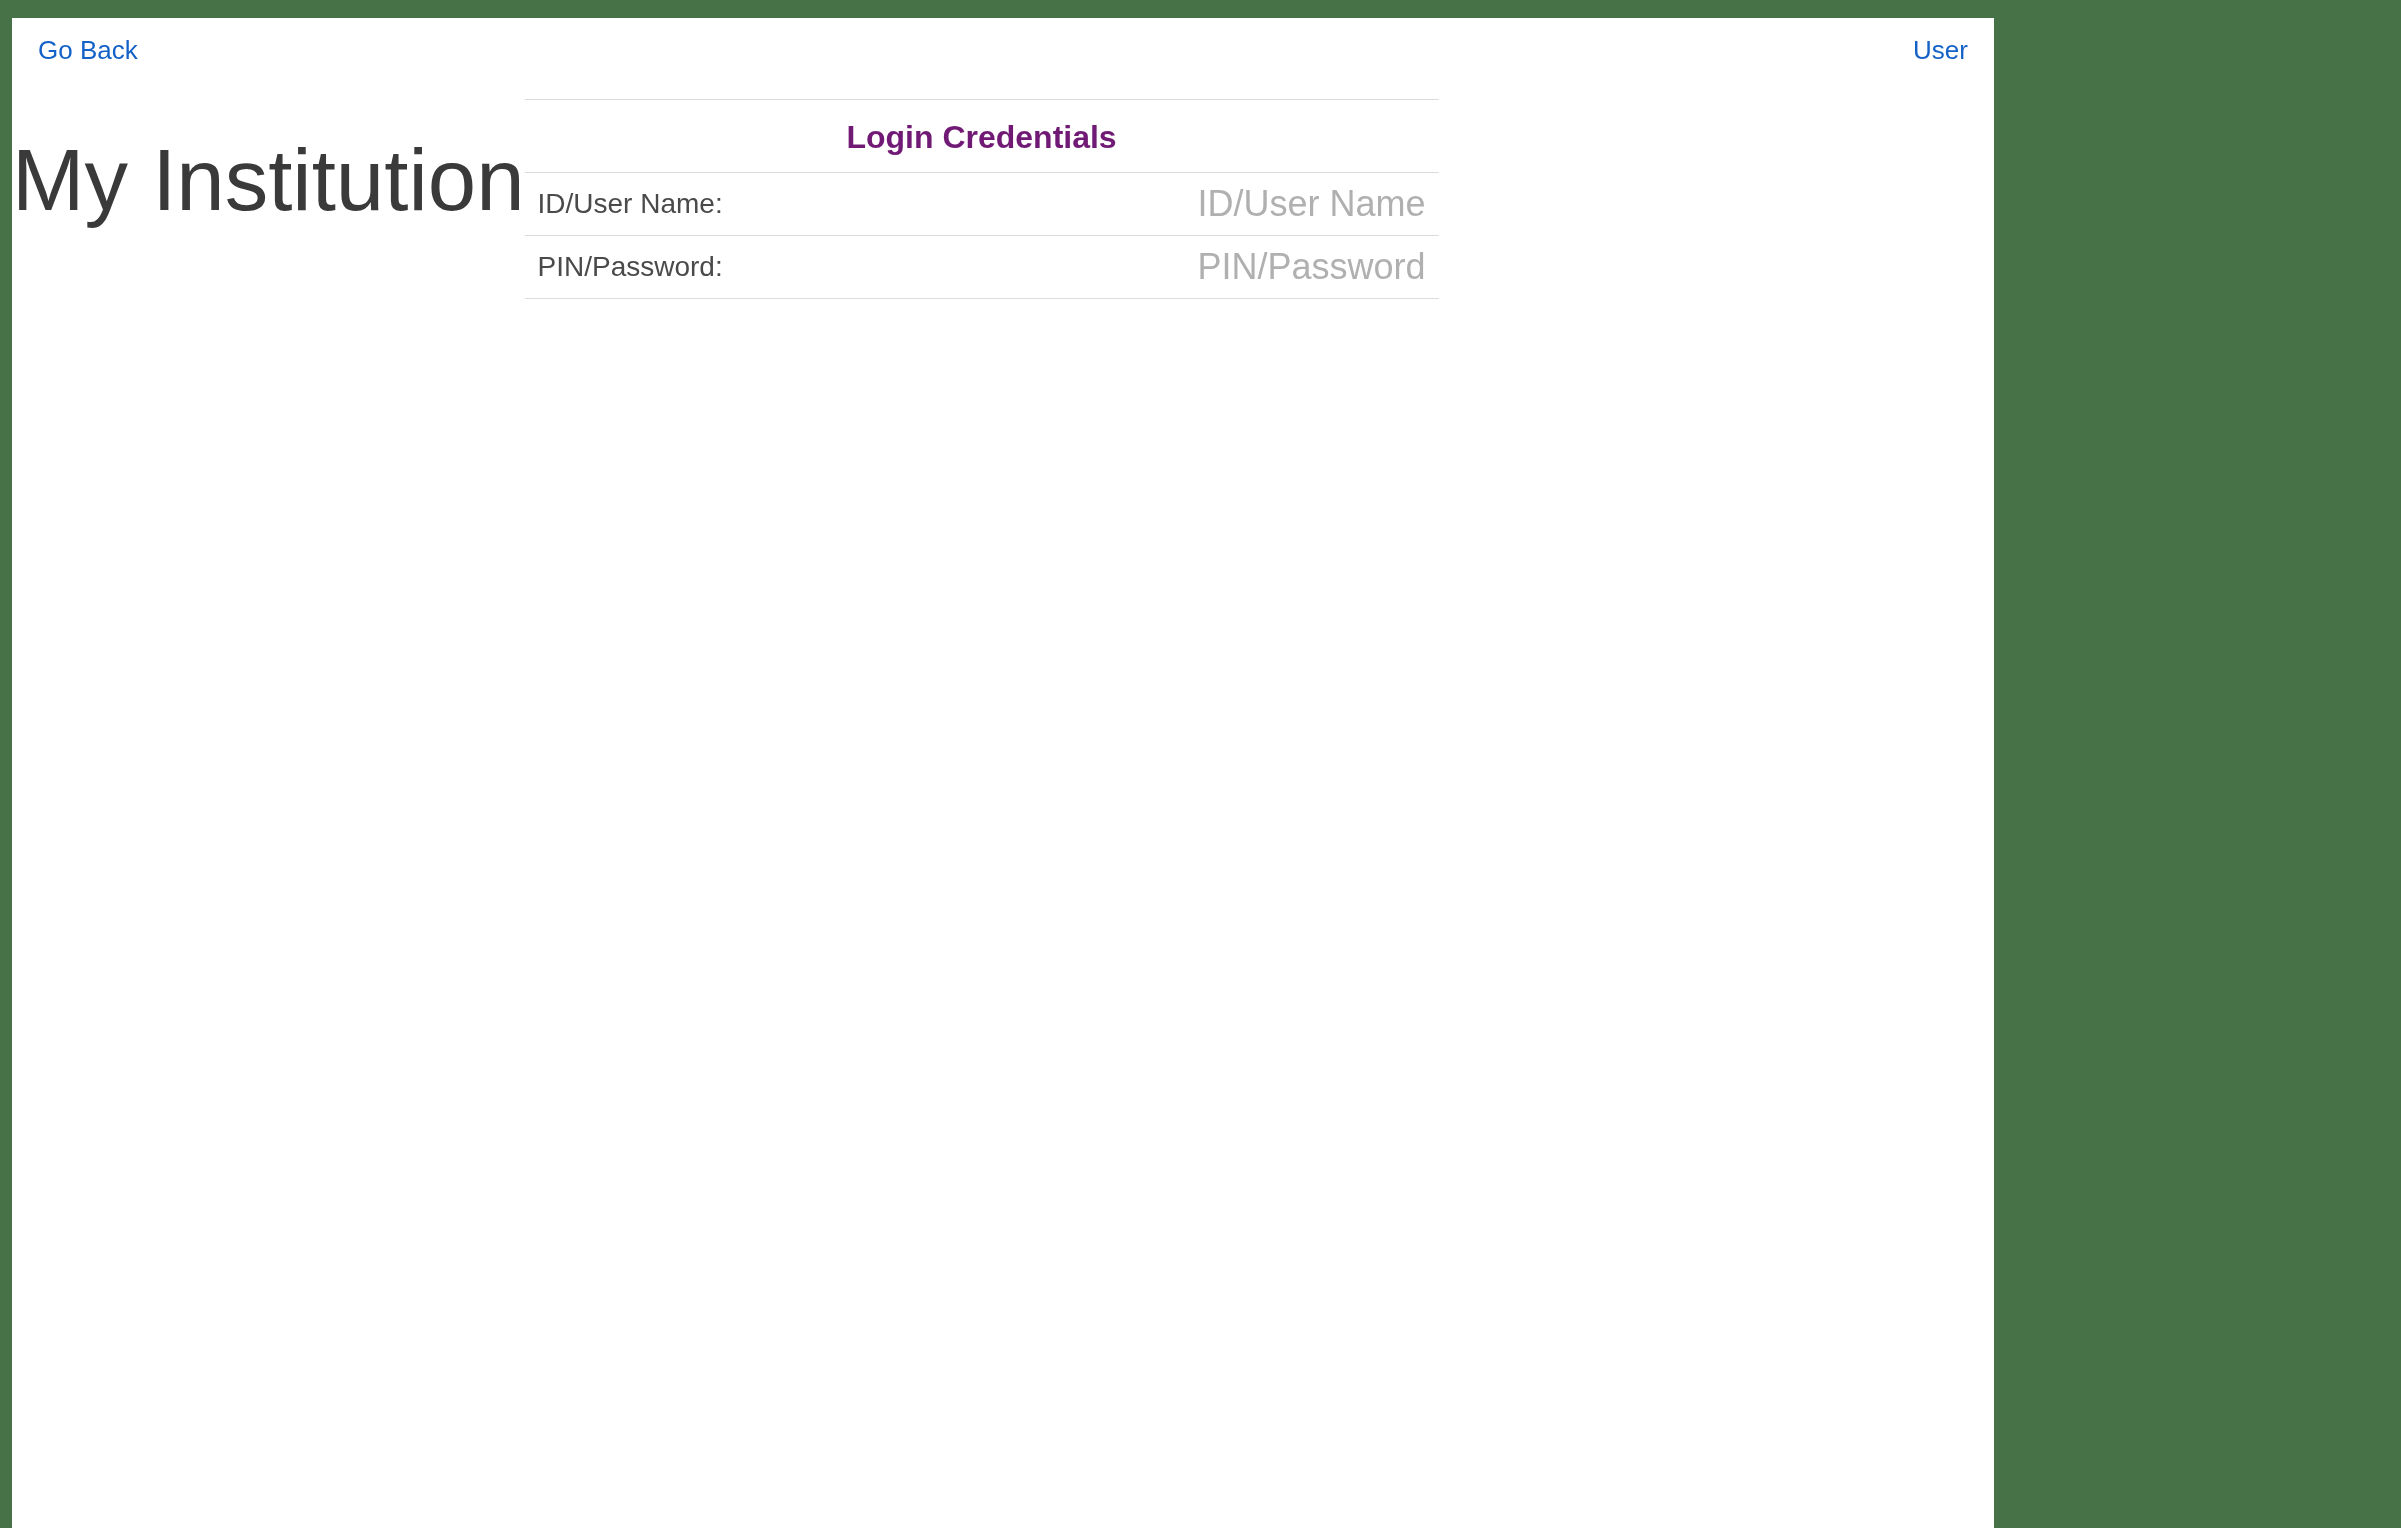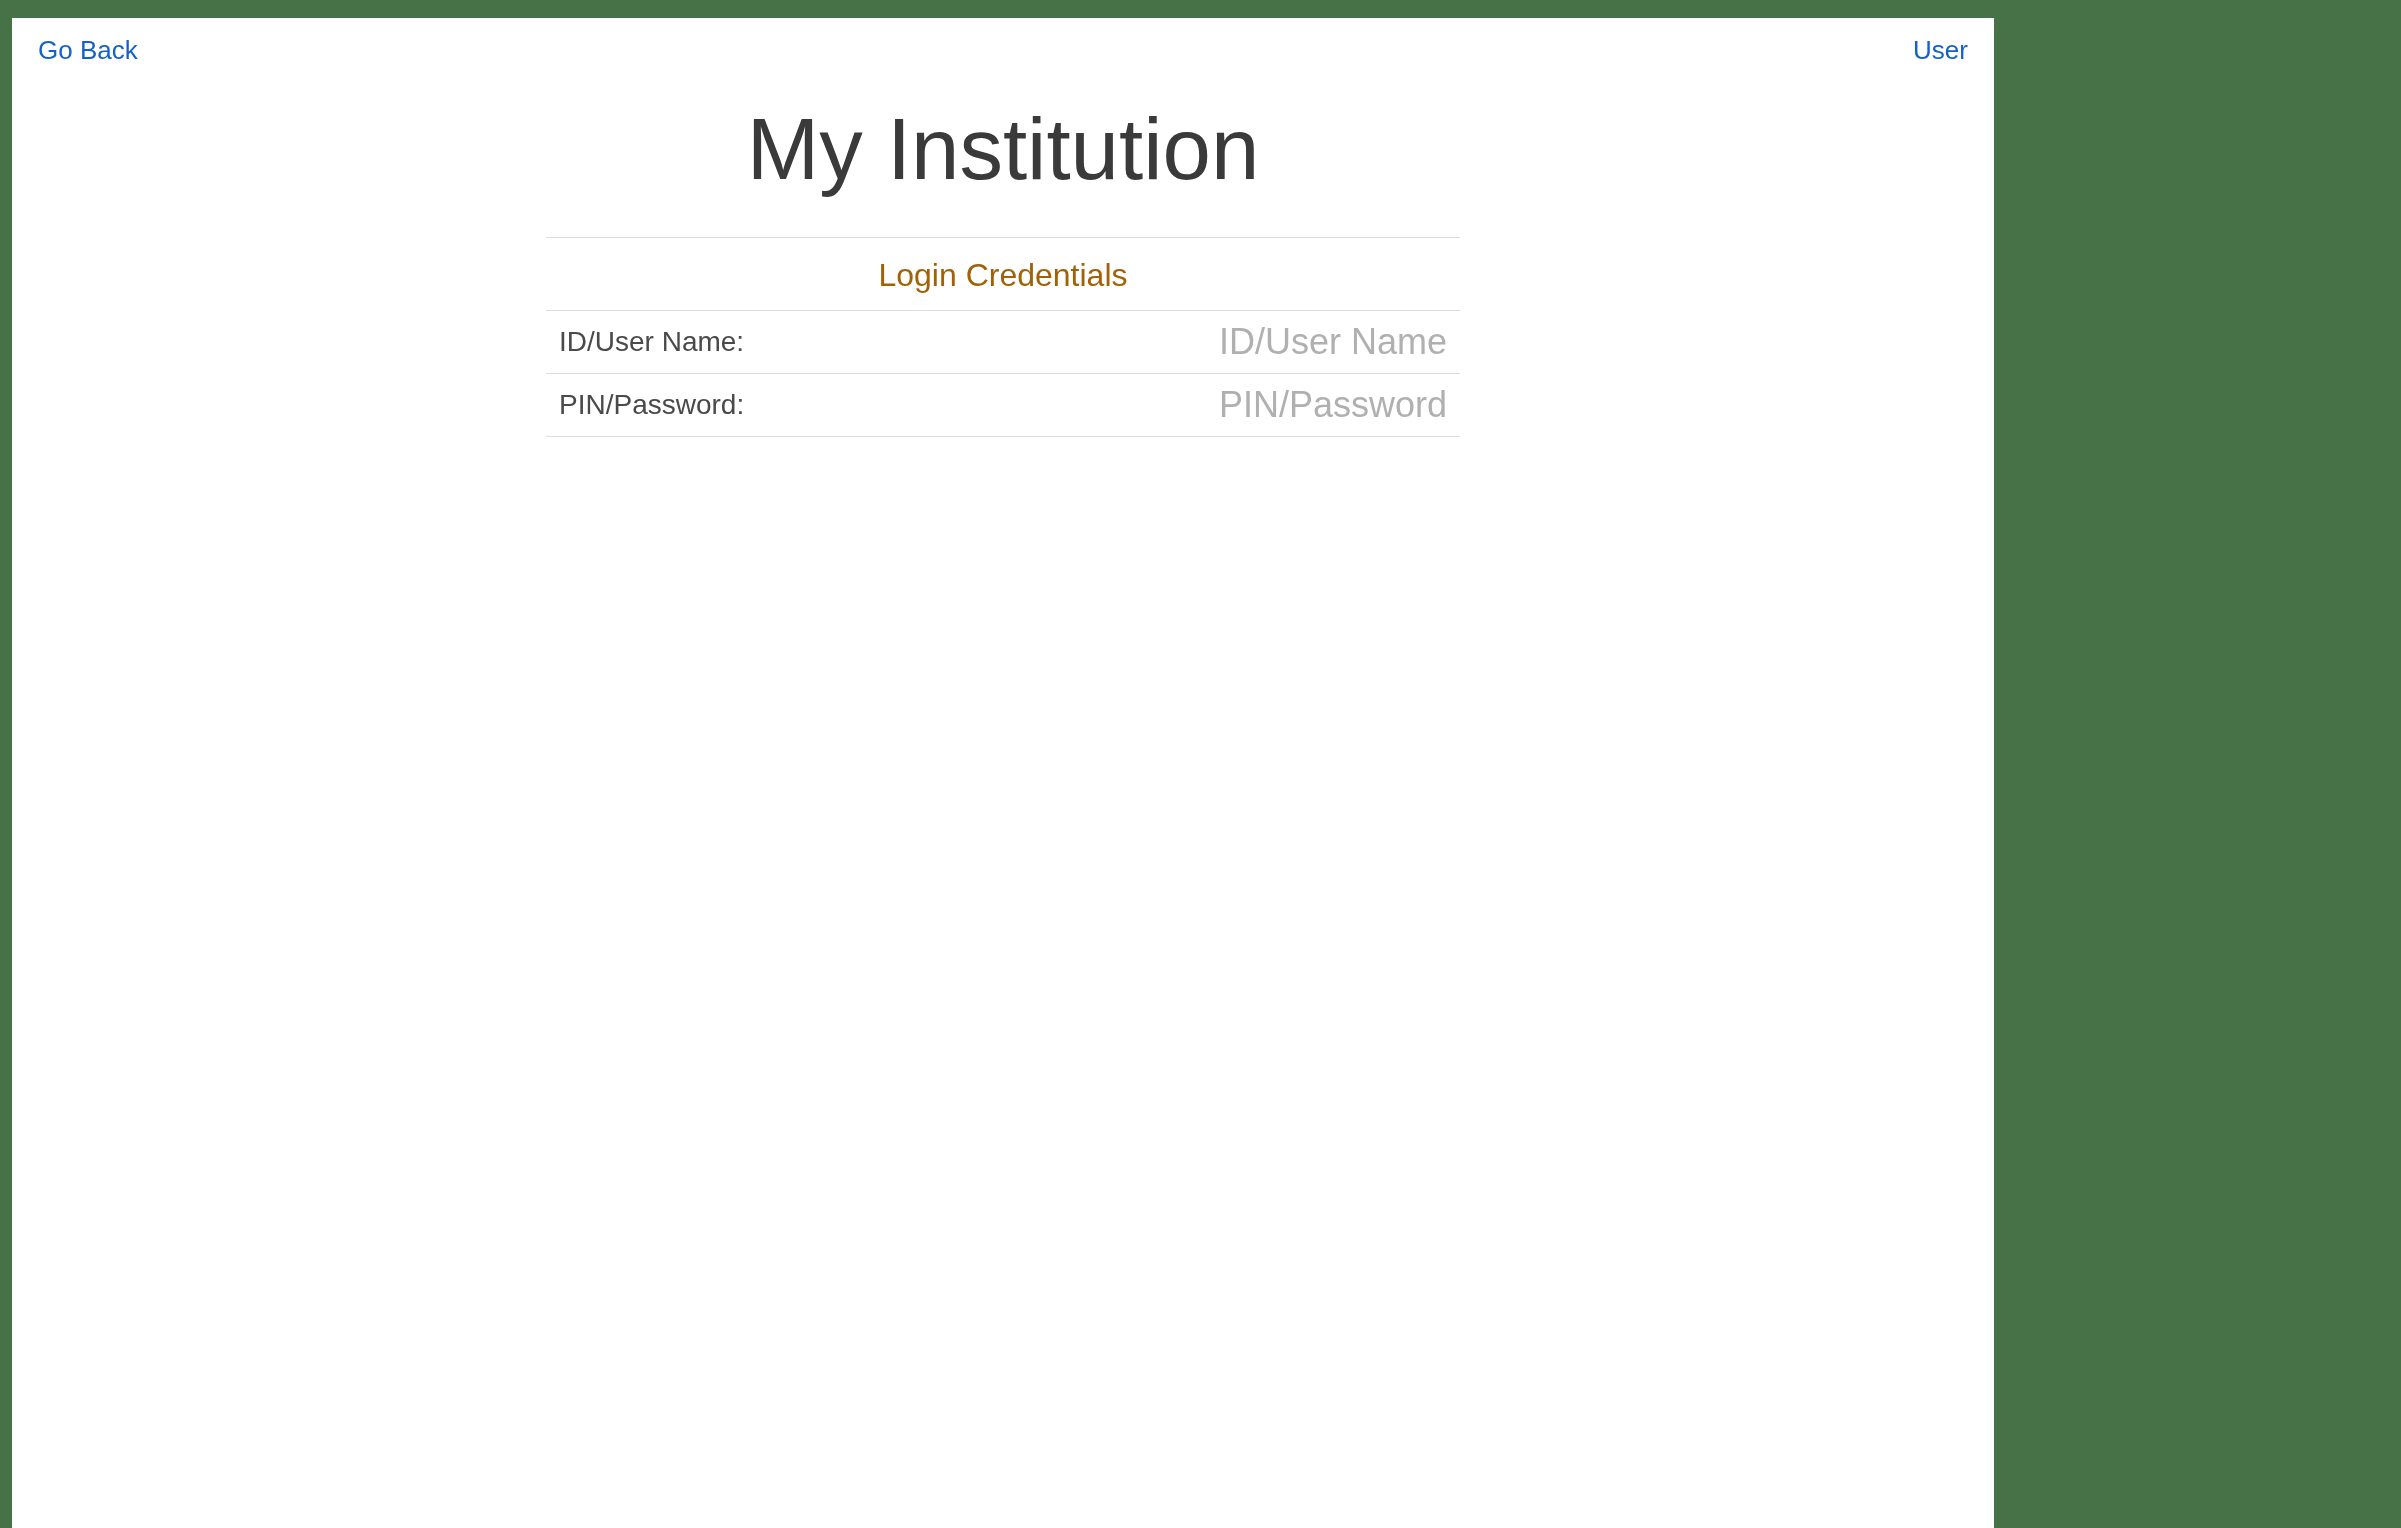--- a/index.html
+++ b/index.html
@@ -37,42 +37,41 @@
 
     .nav-link {
       color: #1462c8;
       font-size: 26px;
       font-weight: 400;
       cursor: pointer;
     }
 
     .content {
       display: flex;
-      flex-direction: column;
       align-items: center;
       padding-top: 23px;
     }
 
     .page-title {
       font-size: 87px;
       font-weight: 100;
       color: #3a3a3a;
       letter-spacing: 0px;
       margin-bottom: 38px;
     }
 
     .form-panel {
       width: 914px;
     }
 
     .section-header {
       text-align: center;
       font-size: 32px;
-      font-weight: 400;
-      color: #a16207;
+      font-weight: 700;
+      color: #701a75;
       border-top: 1.5px solid #dcdcdc;
       border-bottom: 1.5px solid #dcdcdc;
       padding: 19px 0 16px 0;
     }
 
     .form-row {
       display: flex;
       justify-content: space-between;
       align-items: center;
       border-bottom: 1.5px solid #dcdcdc;

